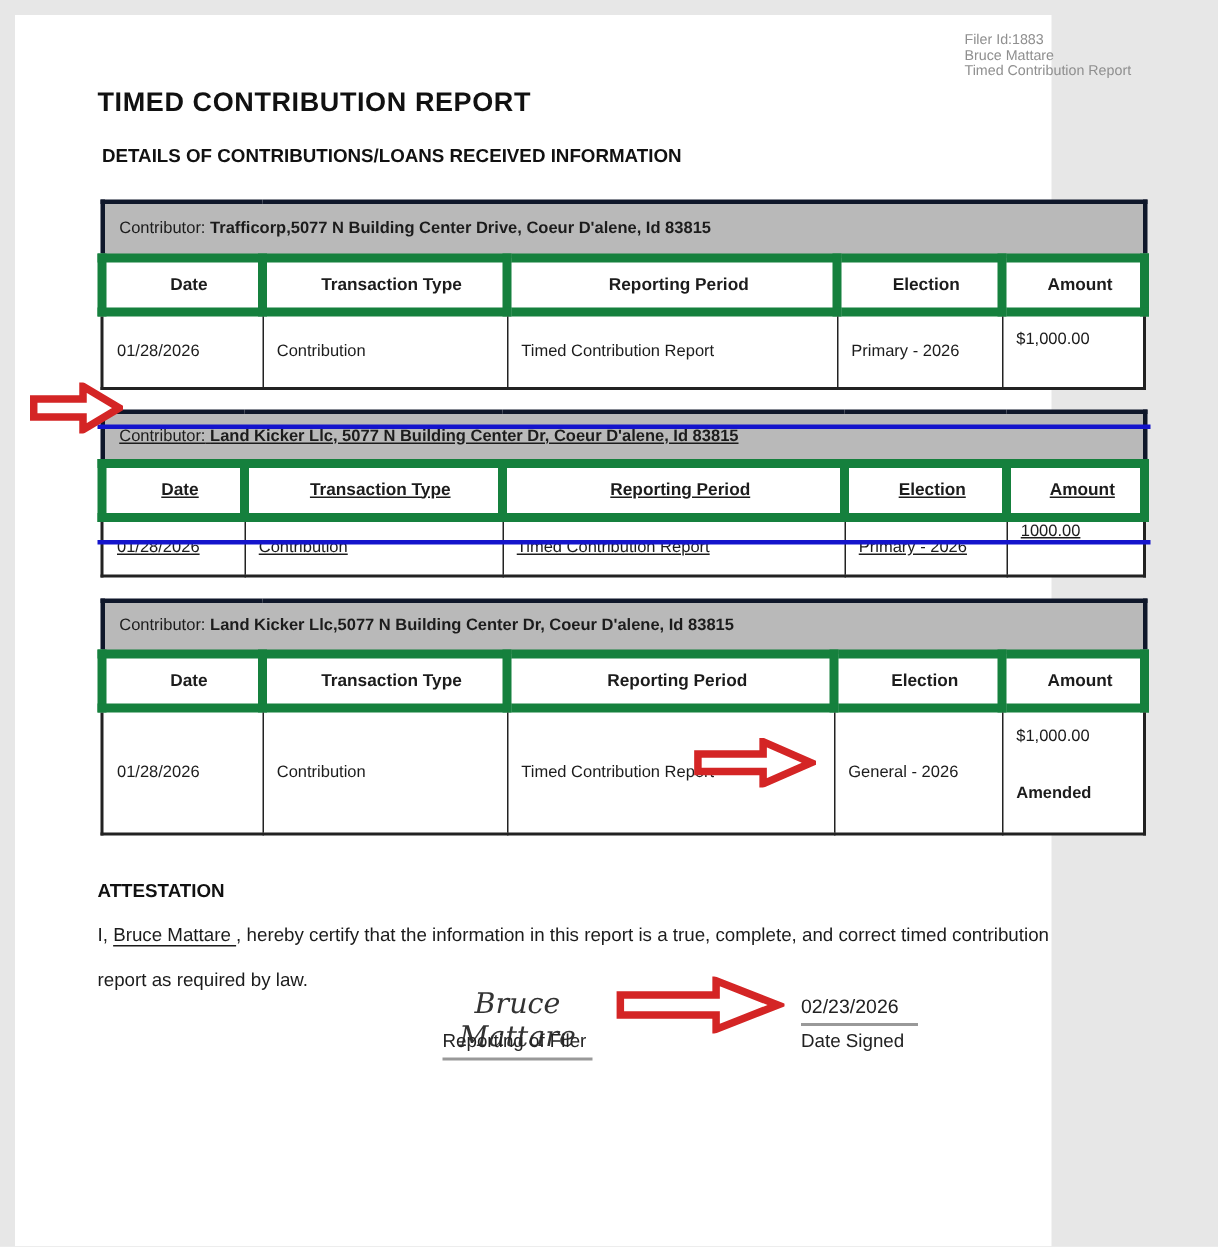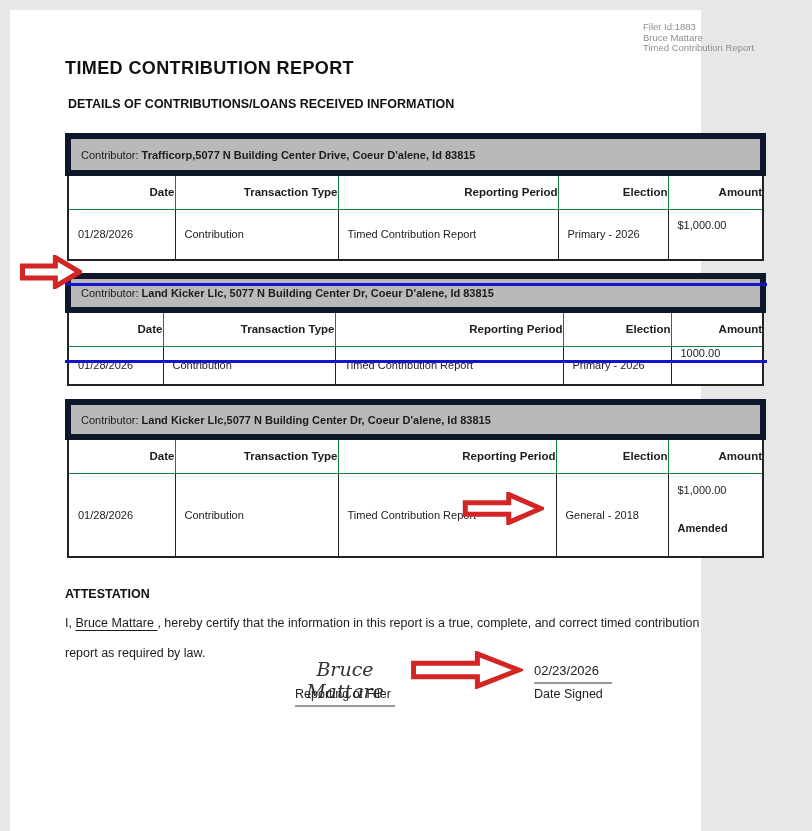--- a/index.html
+++ b/index.html
@@ -46,35 +46,35 @@
     position: absolute;
     left: 55px;
     width: 697px;
     border-collapse: collapse;
     table-layout: fixed;
     border: 2px solid #222;
     font-size: 11px;
     color: #1c1c1c;
   }
   .t1 { top: 123px; }
-  .t2 { top: 263px; }
+  .t2 { top: 263px; text-decoration: underline; }
   .t3 { top: 389px; }
   td.contrib-cell {
     background: #b9b9b9;
-    border: 6px solid #0f172a;
+    border: 3px solid #0f172a;
     padding-left: 10px;
     vertical-align: middle;
   }
   .t1 td.contrib-cell { height: 37px; }
   .t2 td.contrib-cell { height: 34px; }
   .t3 td.contrib-cell { height: 35px; }
   td.contrib-cell b { font-weight: bold; }
   th {
-    border: 1px solid #15803d;
-    text-align: right;
+    border: 6px solid #15803d;
+    text-align: center;
     vertical-align: middle;
     padding-left: 9px;
     font-size: 11.5px;
     font-weight: bold;
     height: 36px;
     background: #fff;
   }
   td.cell {
     border: 1px solid #222;
     padding-left: 9px;
@@ -240,21 +240,21 @@
         <th>Date</th>
         <th>Transaction Type</th>
         <th>Reporting Period</th>
         <th>Election</th>
         <th>Amount</th>
       </tr>
       <tr>
         <td class="cell">01/28/2026</td>
         <td class="cell">Contribution</td>
         <td class="cell">Timed Contribution Report</td>
-        <td class="cell">General - 2018</td>
+        <td class="cell">General - 2026</td>
         <td class="cell amount-cell">
           <div>$1,000.00</div>
           <div class="amended">Amended</div>
         </td>
       </tr>
     </tbody>
       </table>
 
     <div class="blue-line bl1"></div>
     <div class="blue-line bl2"></div>

